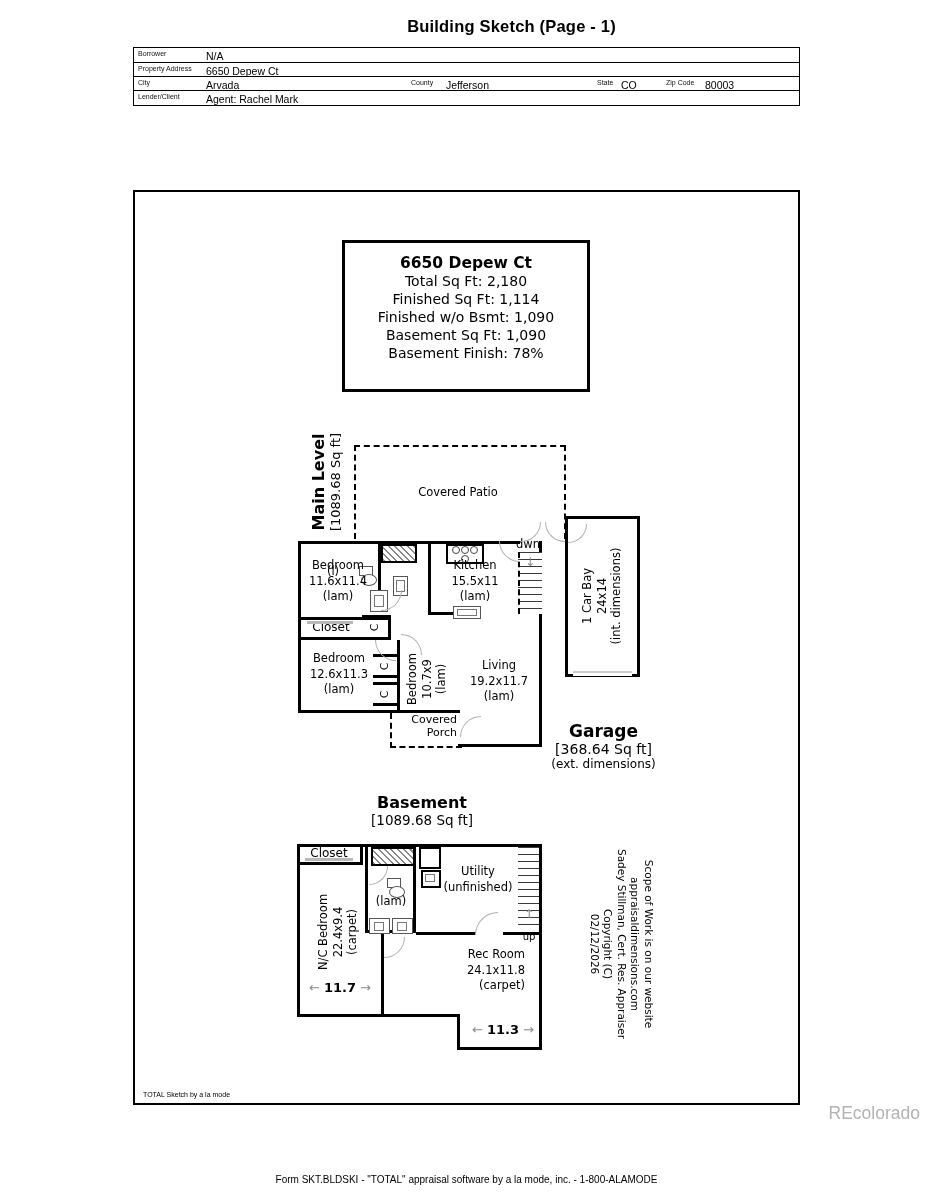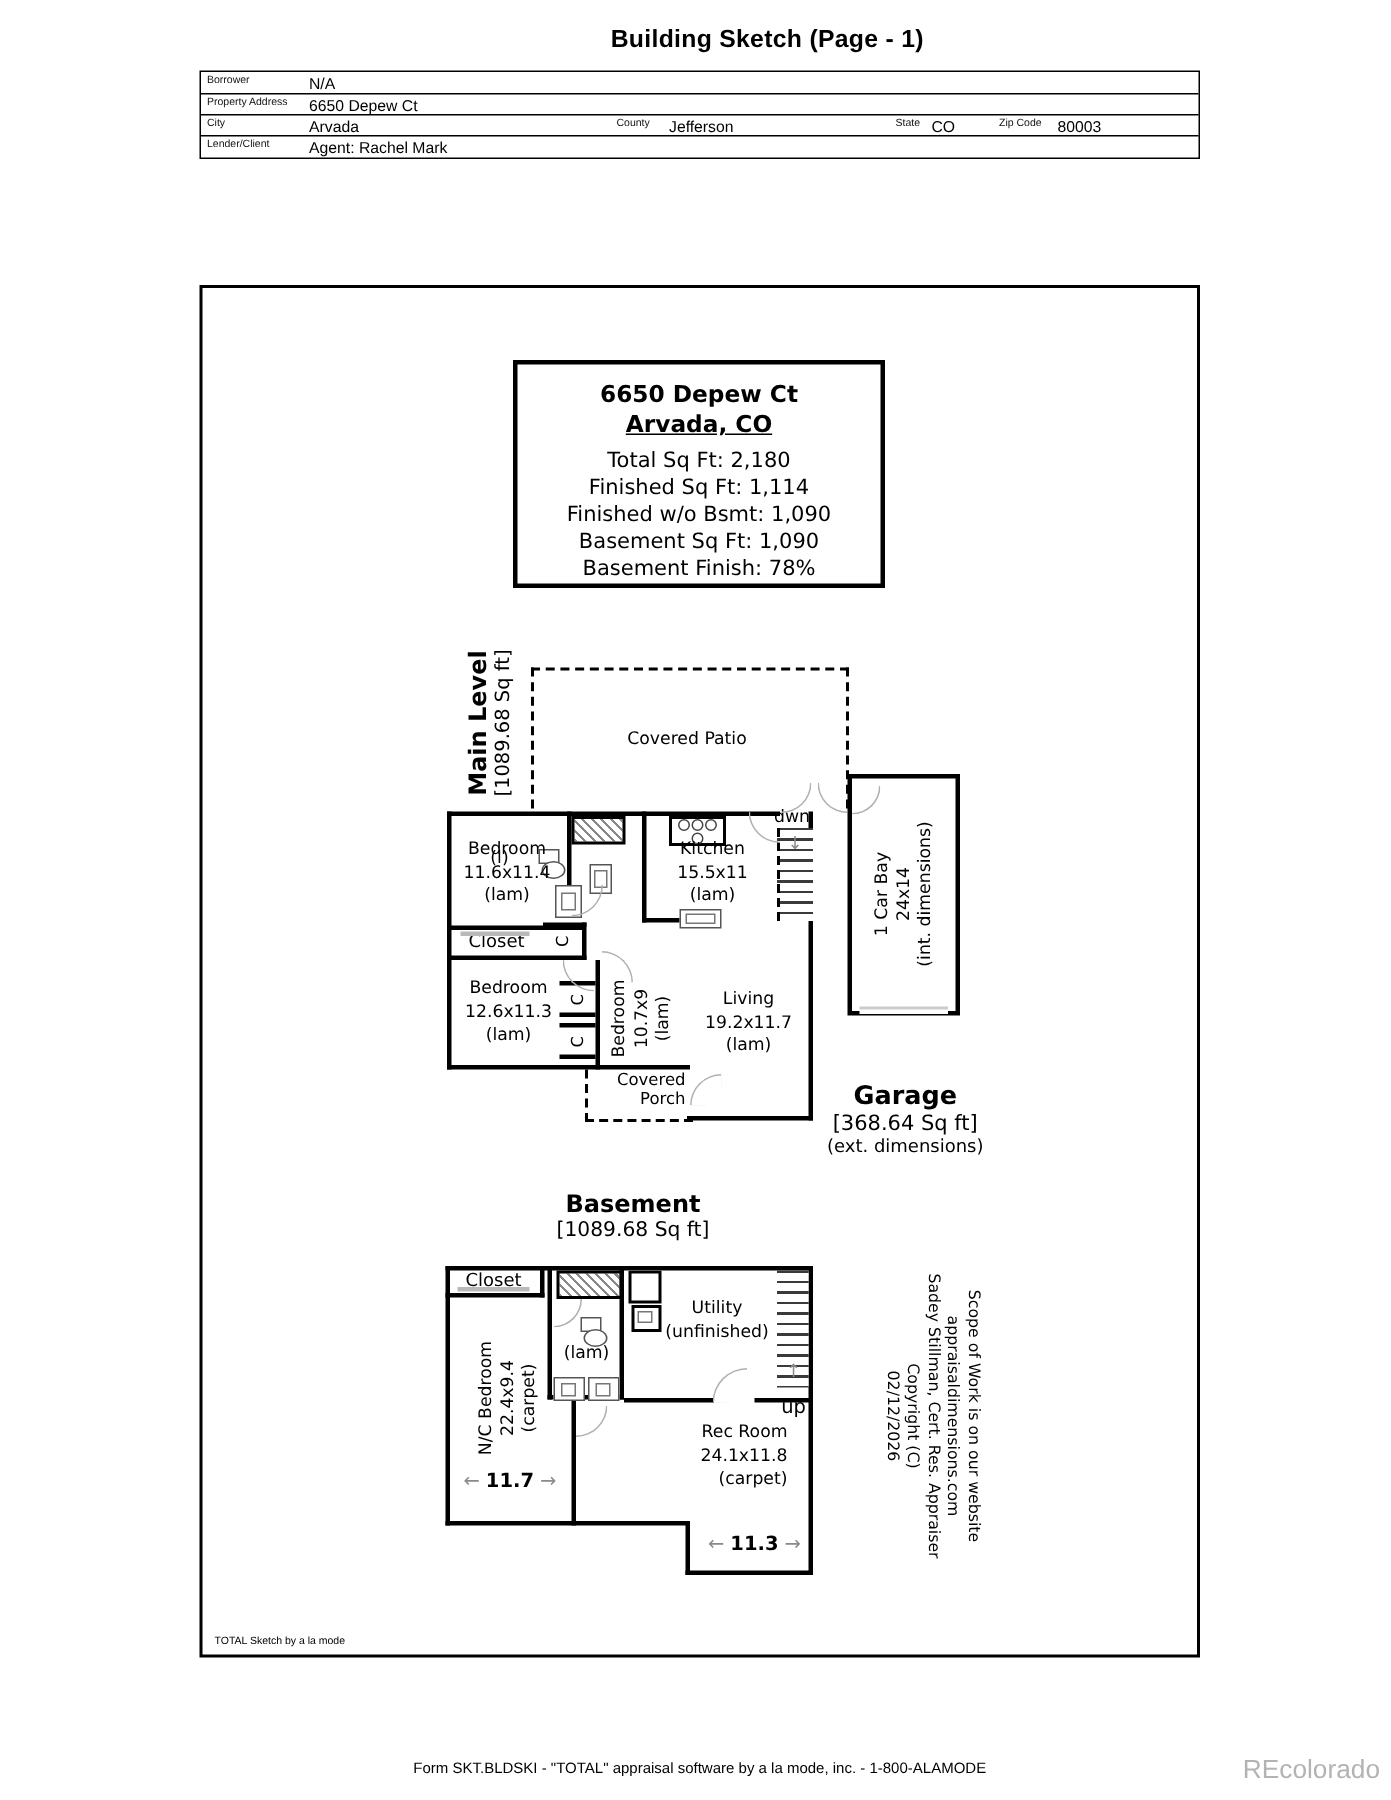--- a/index.html
+++ b/index.html
@@ -46,21 +46,21 @@
   .info-line{font-size:14px;line-height:1.28;}
   .section-title{font-weight:bold;font-size:16px;line-height:1.2;}
   .section-area{font-size:13.5px;}
   .dim{position:absolute;font-size:13px;font-weight:600;white-space:nowrap;}
   .dim .ar{color:#8a8a8a;font-weight:normal;font-size:13px;padding:0 4px;}
   .stair-arrow{position:absolute;color:#8a8a8a;font-size:12px;}
   .credit{position:absolute;left:8px;bottom:5px;font-size:7px;font-family:"Liberation Sans",sans-serif;}
   
   .footer-text{left:133px;top:1174px;width:667px;text-align:center;
       font-family:"Liberation Sans",sans-serif;font-size:10px;}
-  .watermark{left:820px;top:1169px;width:100px;text-align:right;
+  .watermark{left:820px;top:1103px;width:100px;text-align:right;
       font-family:"Liberation Sans",sans-serif;font-size:17.5px;color:#b3b3b3;}
 </style>
 </head>
 <body>
 
 <div class="abs page-title">Building Sketch (Page - 1)</div>
 
 <div class="abs form">
   <div class="frow" style="top:0;">
     <span class="flabel" style="left:4px;">Borrower</span>
@@ -83,21 +83,20 @@
   <div class="frow" style="top:42px;">
     <span class="flabel" style="left:4px;">Lender/Client</span>
     <span class="fval" style="left:72px;">Agent: Rachel Mark</span>
   </div>
 </div>
 
 <div class="abs sketch">
 
   <div class="abs info-box">
     <div class="info-addr">6650 Depew Ct</div>
-    <div class="info-addr2">Arvada, CO</div>
     <div class="info-line">Total Sq Ft: 2,180</div>
     <div class="info-line">Finished Sq Ft: 1,114</div>
     <div class="info-line">Finished w/o Bsmt: 1,090</div>
     <div class="info-line">Basement Sq Ft: 1,090</div>
     <div class="info-line">Basement Finish: 78%</div>
   </div>
 
   <div class="abs rot" style="left:131px;top:270px;width:120px;height:40px;transform:rotate(-90deg);">
     <div style="font-weight:bold;font-size:16px;">Main Level</div>
     <div style="font-size:13px;">[1089.68 Sq ft]</div>
@@ -220,21 +219,21 @@
   <i class="wall" style="left:225px;top:652px;width:3px;height:21px;"></i>
   <i class="wall" style="left:230px;top:652px;width:3px;height:89px;"></i>
   <i class="wall" style="left:278px;top:652px;width:3px;height:89px;"></i>
   <i class="wall" style="left:230px;top:738px;width:51px;height:3px;"></i>
   <i class="wall" style="left:281px;top:740px;width:60px;height:3px;"></i>
   <i class="wall" style="left:368px;top:740px;width:39px;height:3px;"></i>
   <i class="wall" style="left:246px;top:742px;width:3px;height:83px;"></i>
 
   <div class="stairs" style="left:383px;top:655px;width:21px;height:78px;"></div>
   <span class="stair-arrow" style="left:389px;top:715px;">↑</span>
-  <div class="lab" style="left:381px;top:738px;width:26px;font-size:13px;">up</div>
+  <div class="lab" style="left:381px;top:738px;width:26px;font-size:10px;">up</div>
 
   <div class="lab" style="left:168px;top:653px;width:52px;font-size:12px;">Closet</div>
   <div class="shelf" style="left:170px;top:666px;width:48px;"></div>
 
   <div class="hatch" style="left:236px;top:655px;width:40px;height:15px;"></div>
   <div class="fix" style="left:252px;top:686px;width:12px;height:8px;"></div>
   <div class="fix" style="left:254px;top:694px;width:14px;height:10px;border-radius:50%;"></div>
   <div class="arc a-br" style="left:234px;top:674px;width:18px;height:18px;"></div>
   <div class="lab" style="left:234px;top:702px;width:44px;">(lam)</div>
   <div class="fix" style="left:234px;top:726px;width:19px;height:14px;">

